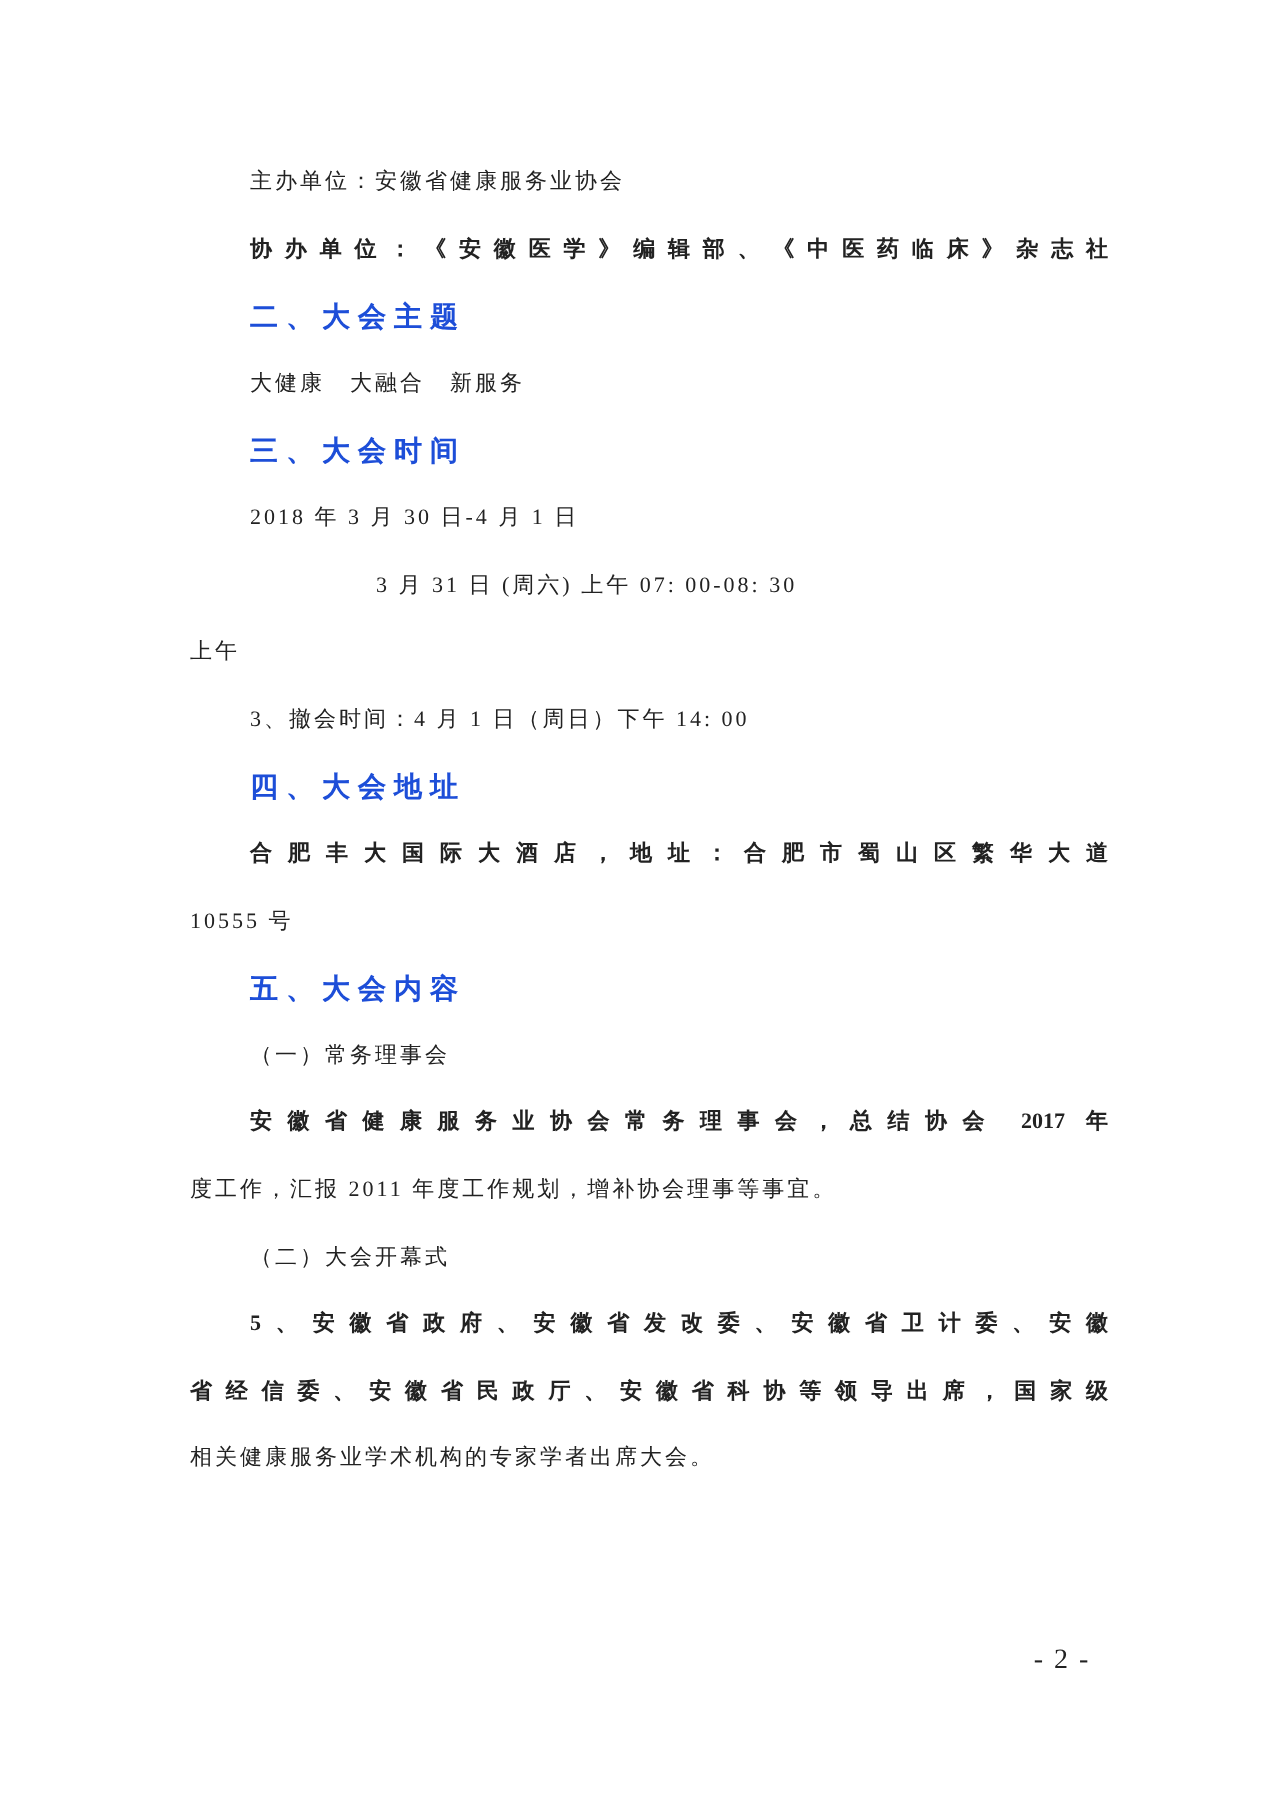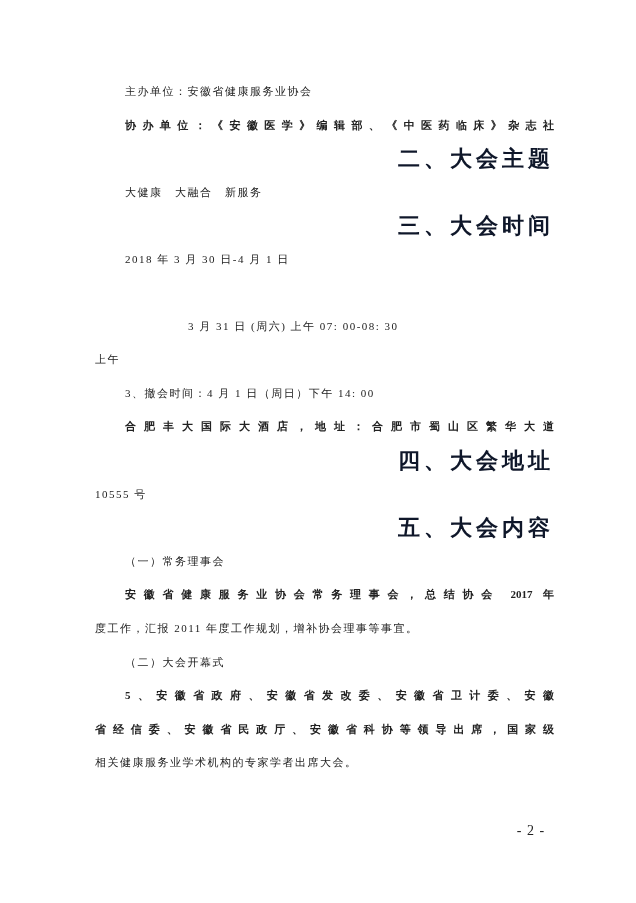--- a/index.html
+++ b/index.html
@@ -21,35 +21,34 @@
     color: #222222;
   }
   .ln {
     height: 33.6px;
     line-height: 33.6px;
     font-size: 11px;
     letter-spacing: 1.5px;
     white-space: pre;
   }
   .ind  { padding-left: 30px; }
-  .ind2 { padding-left: 93px; margin-top: 33px; }
+  .ind2 { padding-left: 93px; }
   .fill {
     letter-spacing: 0;
     white-space: normal;
     text-align: justify;
     text-align-last: justify;
     font-weight: bold;
   }
   .hd {
     font-family: "Liberation Sans", "DejaVu Sans", sans-serif;
     font-weight: 700;
-    font-size: 22px;
+    font-size: 14px;
     letter-spacing: 4px;
-    color: #0f172a;
-    text-align: right;
+    color: #1d4ed8;
   }
   .pagenum {
     position: absolute;
     left: 503px; top: 820px;
     width: 56px; height: 22px;
     line-height: 22px;
     text-align: center;
     font-size: 14px;
     letter-spacing: 1px;
     color: #222222;
@@ -63,22 +62,22 @@
   <div class="content">
     <div class="ln ind">主办单位：安徽省健康服务业协会</div>
     <div class="ln ind fill">协办单位：《安徽医学》编辑部、《中医药临床》杂志社</div>
     <div class="ln ind hd">二、大会主题</div>
     <div class="ln ind">大健康　大融合　新服务</div>
     <div class="ln ind hd">三、大会时间</div>
     <div class="ln ind">2018 年 3 月 30 日-4 月 1 日</div>
     <div class="ln ind2">3 月 31 日 (周六) 上午 07: 00-08: 30</div>
     <div class="ln">上午</div>
     <div class="ln ind">3、撤会时间：4 月 1 日（周日）下午 14: 00</div>
+    <div class="ln ind hd">四、大会地址</div>
     <div class="ln ind fill">合肥丰大国际大酒店，地址：合肥市蜀山区繁华大道</div>
-    <div class="ln ind hd">四、大会地址</div>
     <div class="ln">10555 号</div>
     <div class="ln ind hd">五、大会内容</div>
     <div class="ln ind">（一）常务理事会</div>
     <div class="ln ind fill">安徽省健康服务业协会常务理事会，总结协会 2017 年</div>
     <div class="ln">度工作，汇报 2011 年度工作规划，增补协会理事等事宜。</div>
     <div class="ln ind">（二）大会开幕式</div>
     <div class="ln ind fill">5、安徽省政府、安徽省发改委、安徽省卫计委、安徽</div>
     <div class="ln fill">省经信委、安徽省民政厅、安徽省科协等领导出席，国家级</div>
     <div class="ln">相关健康服务业学术机构的专家学者出席大会。</div>
   </div>

